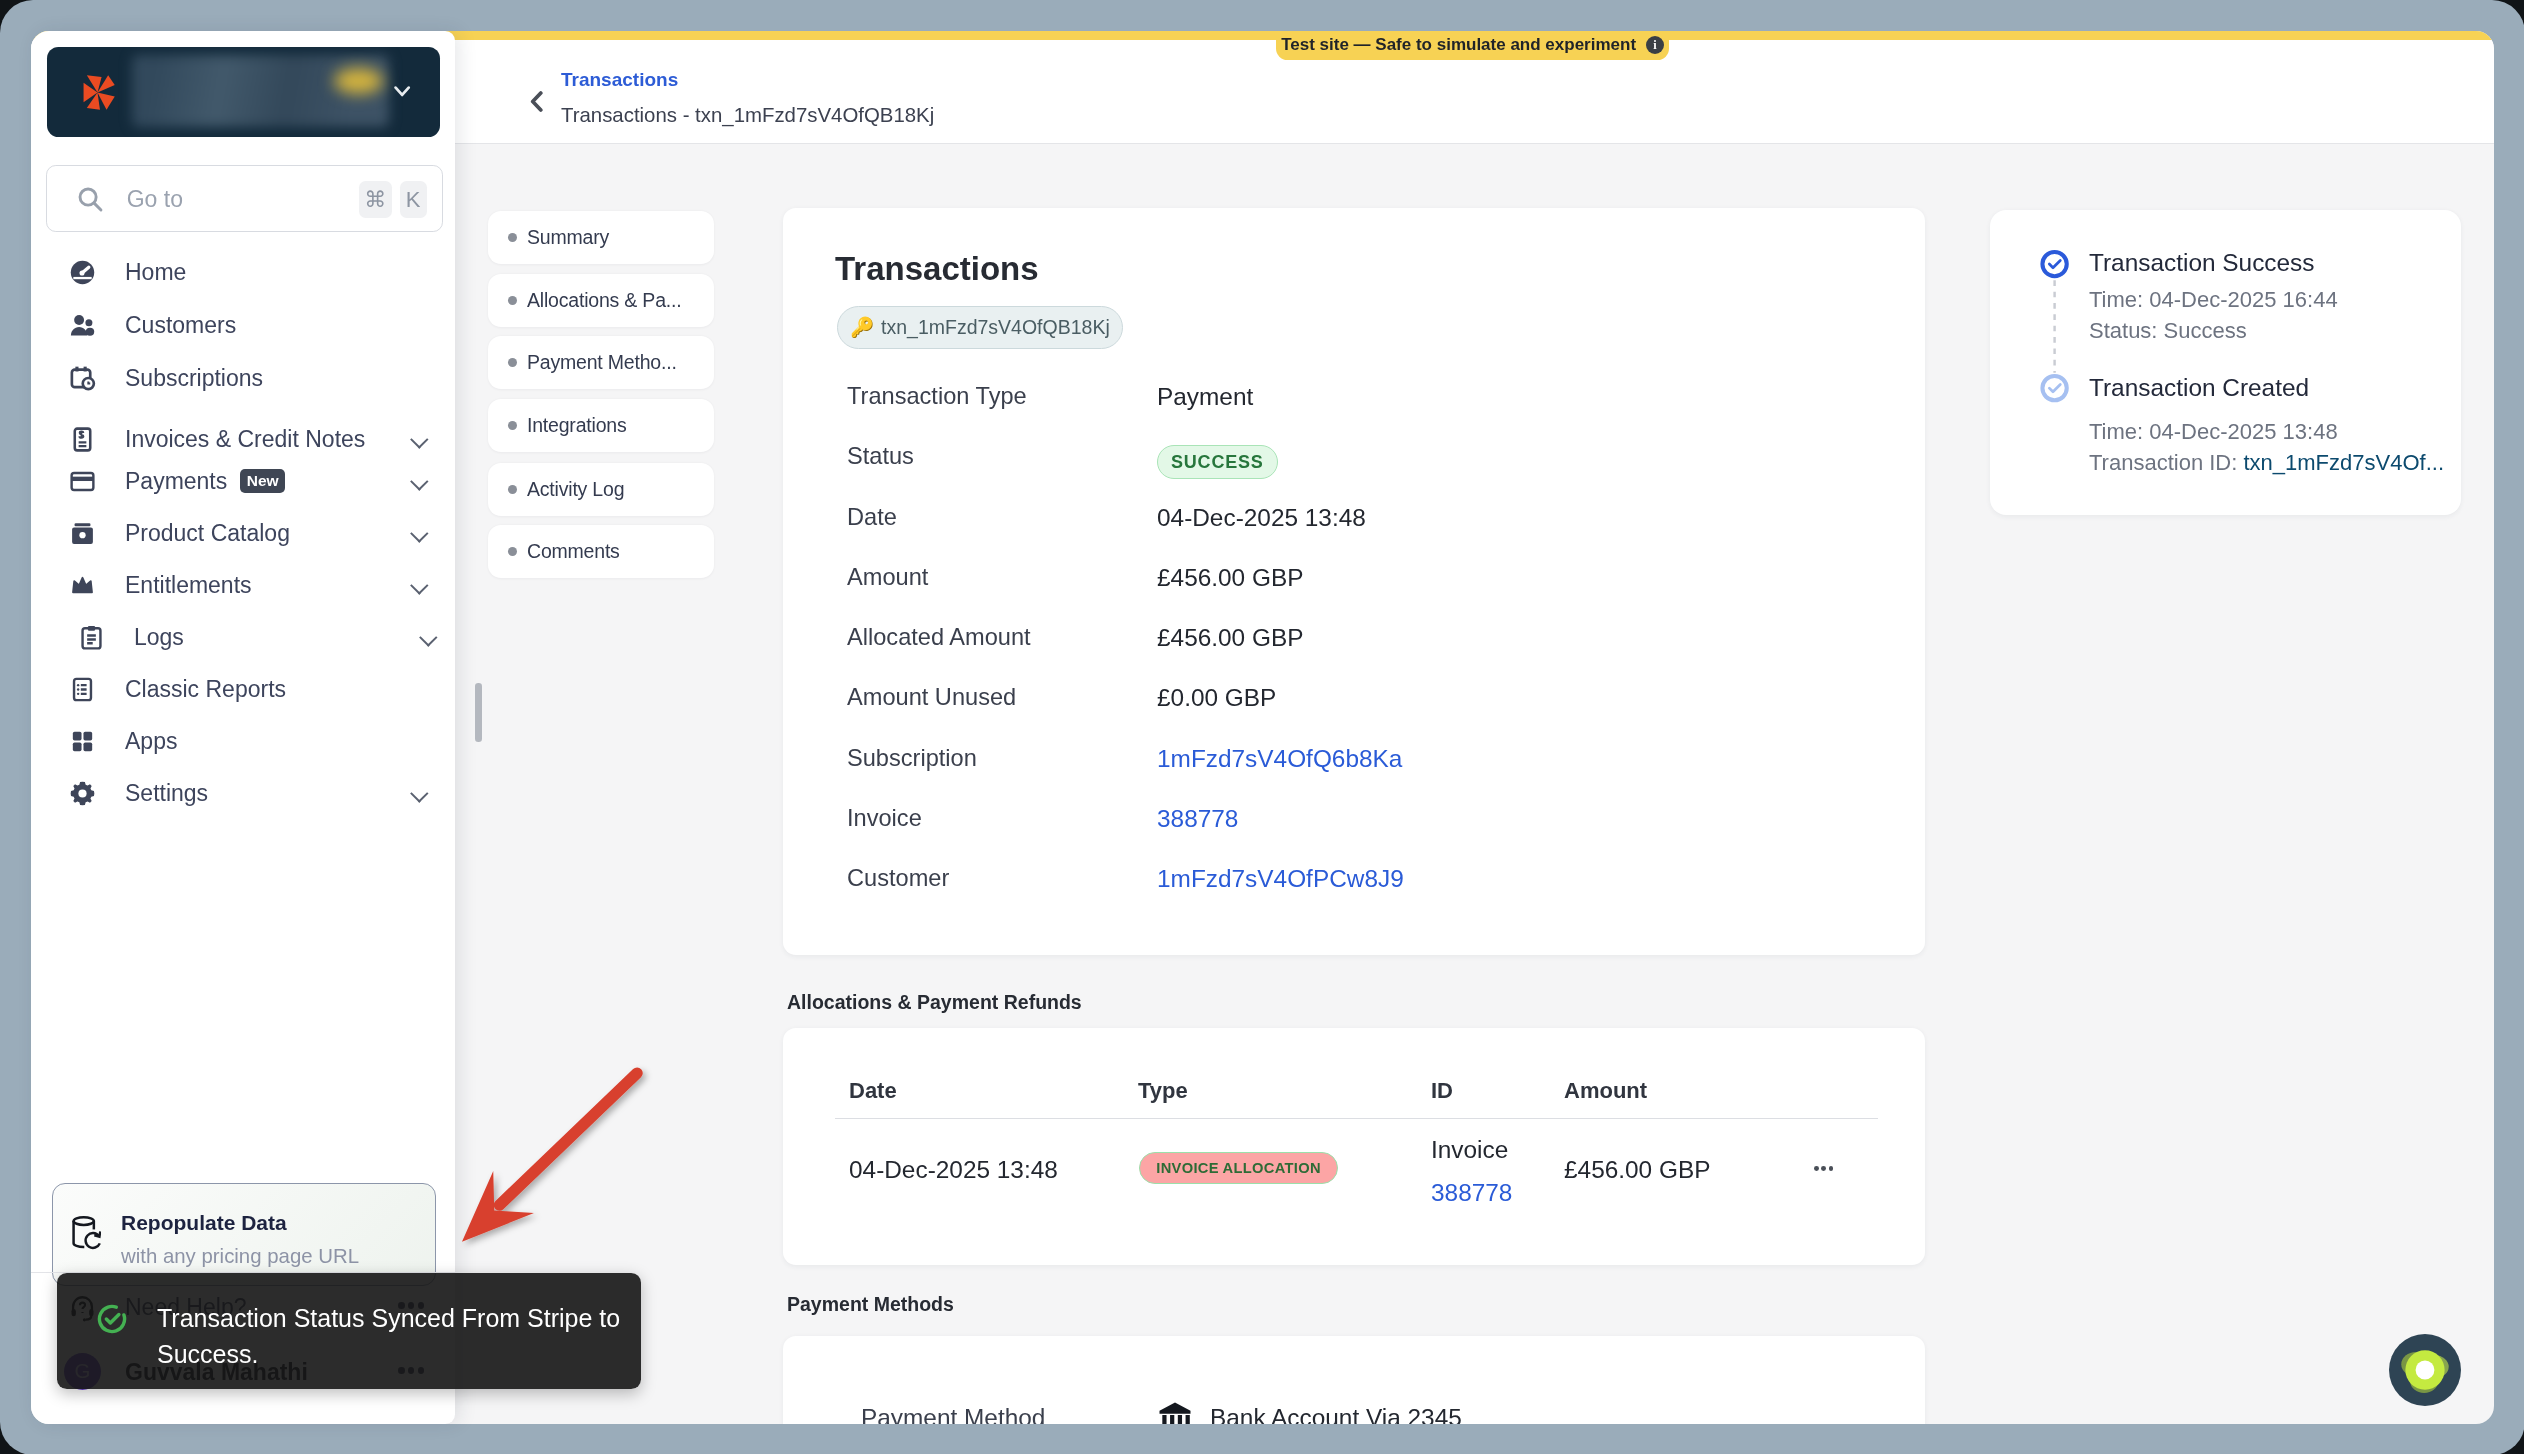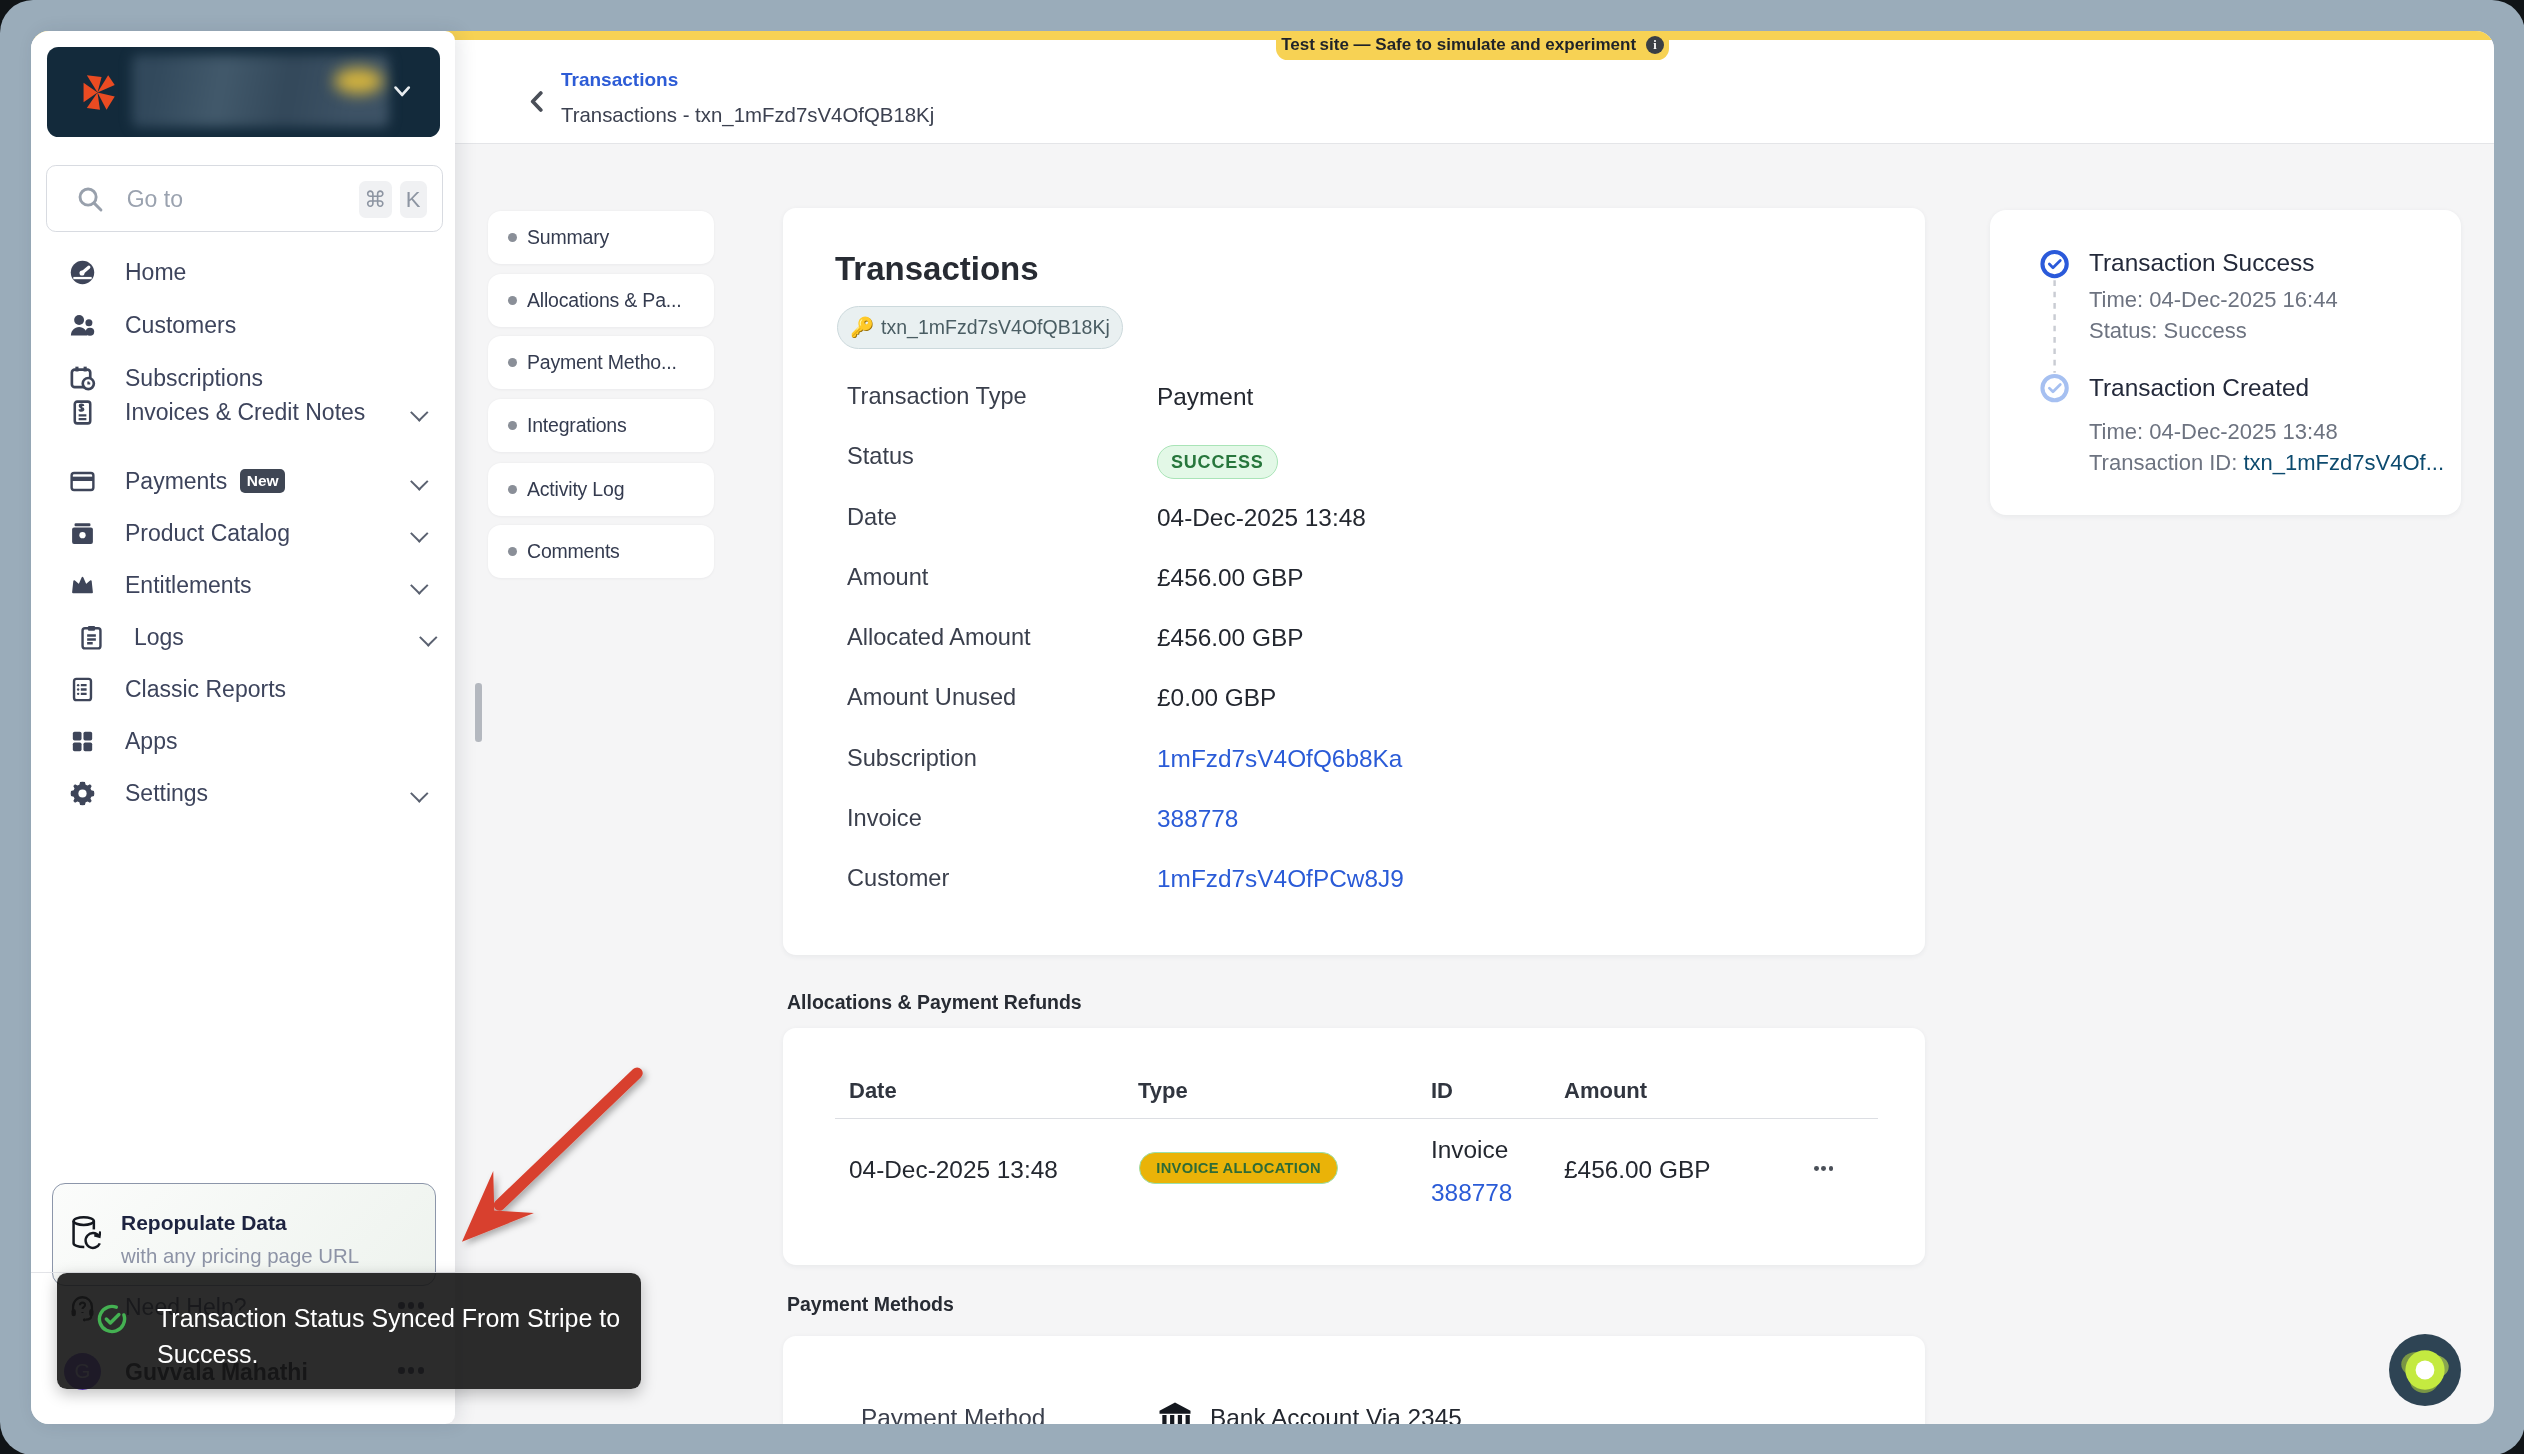--- a/index.html
+++ b/index.html
@@ -15,21 +15,21 @@
   .crumb-sub  { position:absolute; left:530px; top:64px; font-size:20.4px; color:#3c4150; }
   .tab { position:absolute; left:457px; width:226px; height:53px; background:#ffffff; border-radius:13px; box-shadow:0 0.8px 2.4px rgba(40,44,60,0.05); font-size:19.5px; color:#343b4f; line-height:53px; padding-left:39px; letter-spacing:-0.2px; white-space:nowrap; overflow:hidden; }
   .tab::before { content:""; position:absolute; left:20.4px; top:22px; width:9px; height:9px; border-radius:50%; background:#8a8f98; }
   .card { position:absolute; background:#ffffff; border-radius:13px; box-shadow:0 1.6px 4.9px rgba(40,44,60,0.06); }
   #keychip { left:54px; top:98px; width:286px; height:43px; border-radius:22px; background:#e9f0f1; border:1.6px solid #ccd9dc; display:flex; align-items:center; justify-content:center; gap:6.5px; font-size:19.5px; color:#4a5d63; }
   .row { position:absolute; left:64px; width:1018px; height:34px; }
   .lbl { position:absolute; left:0; top:0; font-size:23.6px; color:#3a3f4c; }
   .val { position:absolute; left:310px; top:0; font-size:24.4px; color:#23272f; }
   .link { color:#2a5bd7 !important; font-weight:500; }
   .pill-success { display:inline-block; background:#e3f8e7; border:1.6px solid #a9e4b7; color:#27763c; font-size:18px; font-weight:bold; letter-spacing:0.8px; border-radius:17px; padding:5.7px 13px 4.9px; position:relative; top:2.4px; }
-  .pill-alloc { display:inline-block; background:#eab308; border:1.6px solid #9be0ab; color:#2e6b36; font-size:14.7px; font-weight:bold; letter-spacing:0.3px; border-radius:19px; padding:7.3px 16.3px 6.5px; }
+  .pill-alloc { display:inline-block; background:#fca5a5; border:1.6px solid #9be0ab; color:#2e6b36; font-size:14.7px; font-weight:bold; letter-spacing:0.3px; border-radius:19px; padding:7.3px 16.3px 6.5px; }
   .th { font-size:22px; font-weight:bold; color:#30353f; }
   .td { font-size:24.4px; color:#23272f; }
   .dot6 { width:4.9px; height:4.9px; border-radius:50%; background:#4a4f58; }
   .dot8 { width:6.5px; height:6.5px; border-radius:50%; background:#3d445c; }
   #sidebar { position:absolute; left:31px; top:31px; width:424px; height:1393px; background:#ffffff; border-radius:18px 9.8px 9.8px 18px; box-shadow:4.9px 0 18px rgba(30,40,60,0.10); }
   #orgbox { position:absolute; left:16.3px; top:16.3px; width:393px; height:90px; background:#132a3b; border-radius:11.4px; overflow:hidden; }
   #orgblur { position:absolute; left:85px; top:7.3px; width:257px; height:72px; background:linear-gradient(100deg,#32495c 10%,#42596b 35%,#33485a 60%,#3d5265 85%); border-radius:6.5px; filter:blur(5.7px); }
   #orgblob { position:absolute; left:287px; top:21px; width:49px; height:26px; background:#d3b33e; border-radius:50%; filter:blur(7.3px); }
   #goto { position:absolute; left:14.7px; top:134px; width:397px; height:67px; background:#ffffff; border:1.6px solid #d8dbe1; border-radius:9.8px; }
   .key { position:absolute; top:14.7px; height:37px; background:#f0f1f3; border-radius:6.5px; color:#8d95a2; font-size:22px; text-align:center; line-height:37px; }
@@ -213,21 +213,21 @@
       <svg width="29" height="29" viewBox="0 0 24 24" fill="none" stroke="#3e4559" stroke-width="2.2">
             <rect x="3.2" y="4.6" width="15.2" height="14.6" rx="2.4"></rect>
             <line x1="7.4" y1="2.2" x2="7.4" y2="6.2" stroke-width="2.6"></line>
             <line x1="14.2" y1="2.2" x2="14.2" y2="6.2" stroke-width="2.6"></line>
             <circle cx="16.8" cy="16.2" r="4.6" fill="#ffffff"></circle>
             <path d="M16.8 14.5 v1.7 h1.6" stroke-width="1.6"></path>
           </svg>
       </span>
         <span>Subscriptions</span>
       </div>
-    <div class="nav" style="top:355px;text-align:center;">
+    <div class="nav" style="top:382px;text-align:center;">
         <span class="nico">
       <svg width="29" height="29" viewBox="0 0 24 24" fill="none" stroke="#3e4559" stroke-width="2.1">
             <rect x="5.6" y="3" width="12.8" height="18" rx="2"></rect>
             <path d="M8.8 14.4 h6.4 M8.8 17.4 h6.4" stroke-width="1.9"></path>
             <path d="M11.1 4.9 v6 M9.4 9.3 c0 .9.8 1.4 1.7 1.4 1 0 1.7-.5 1.7-1.3 0-1.9-3.2-1-3.2-2.7 0-.8.7-1.3 1.5-1.3.9 0 1.6.5 1.6 1.3" stroke-width="1.5"></path>
           </svg>
       </span>
         <span>Invoices &amp; Credit Notes</span>
         <span class="chev"></span>
       </div>

